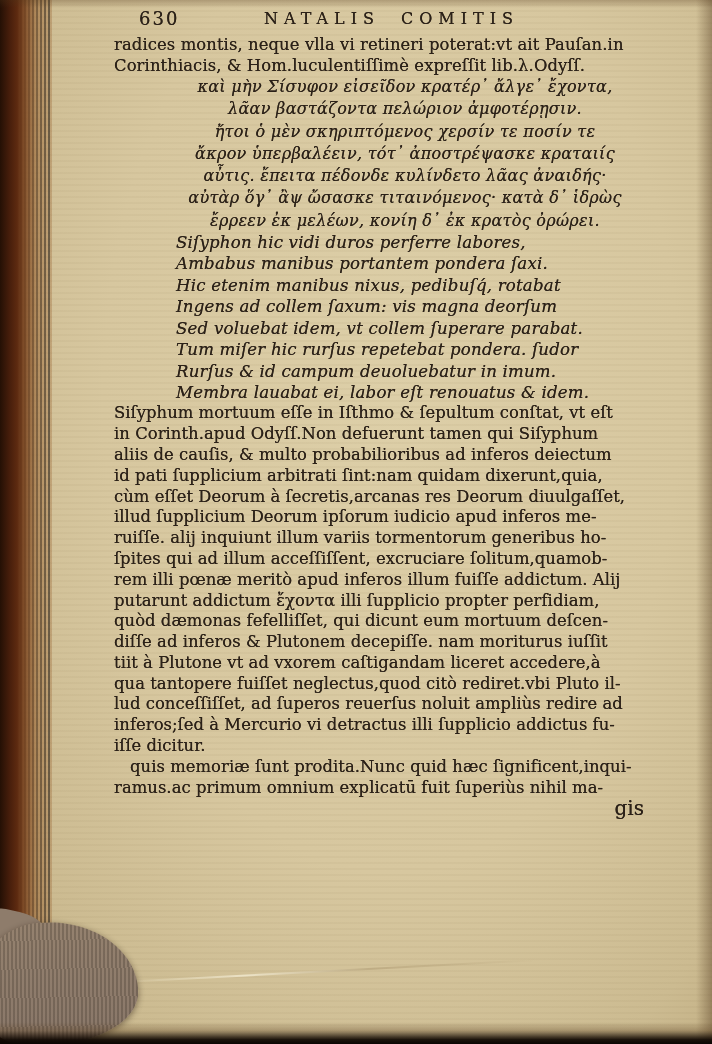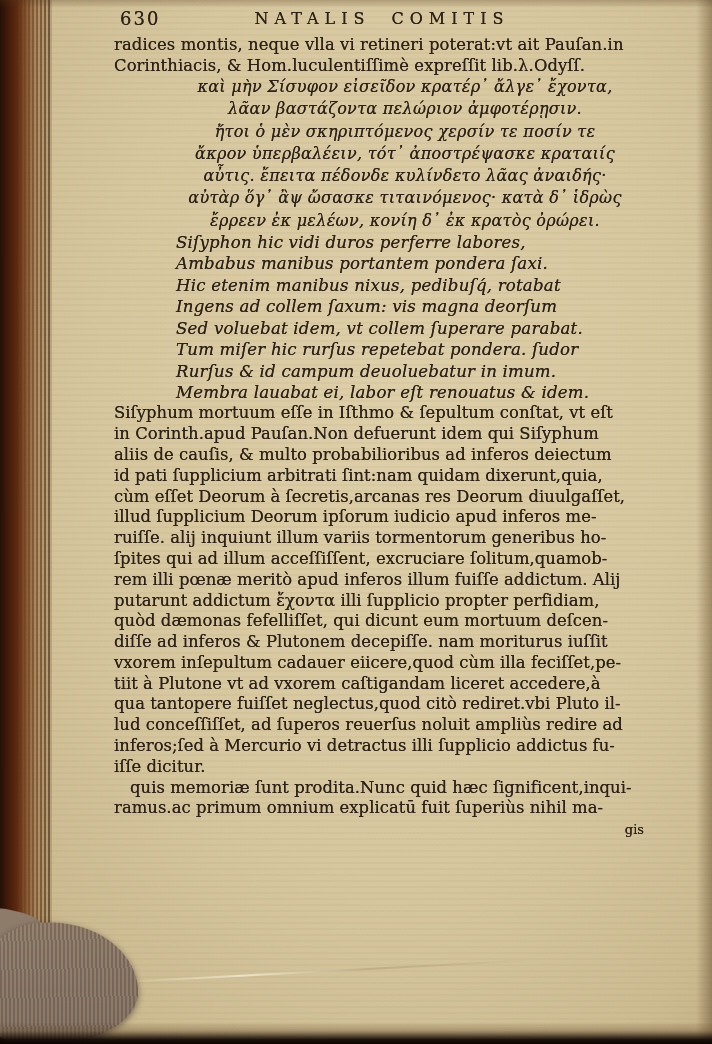--- a/index.html
+++ b/index.html
@@ -39,40 +39,40 @@
     transform:rotate(-2deg);
     box-shadow: 0 2px 6px rgba(30,18,8,0.45);
   }
   .bookmark-notch {
     position:absolute; left:-12px; bottom:96px; width:60px; height:36px;
     background:#8e7c6b; border-radius:30% 70% 60% 40%; transform:rotate(12deg);
   }
 
   .text { position:absolute; left:114px; top:8px; width:536px; }
 
-  .header { position:relative; height:24px; margin-bottom:2px; }
+  .header { position:relative; height:24px; margin-bottom:2px;margin-left:19px; }
   .pageno { position:absolute; left:6px; top:0; font-size:18px; letter-spacing:2px; }
   .running-title {
     position:absolute; left:0; right:0; top:1px; text-align:center;
     font-size:16px; letter-spacing:6px; word-spacing:10px; white-space:nowrap;
   }
 
   .line { white-space:nowrap; }
   .intro .line { font-size:16.4px; line-height:21px; letter-spacing:0.1px; }
 
   .greek { padding-left:46px; font-style:italic; }
   .greek .line { font-size:16px; line-height:22.3px; letter-spacing:0.3px;text-align:center; }
 
   .verse { padding-left:62px; font-style:italic; }
   .verse .line { font-size:16.6px; line-height:21.4px; letter-spacing:0.2px; }
 
   .prose .line { font-size:16.4px; line-height:20.8px; letter-spacing:0.05px; }
   .para2 .line:first-child { text-indent:16px; }
 
-  .catchword-line { text-align:right; padding-right:6px; font-size:13px; line-height:21px; }
+  .catchword-line { text-align:right; padding-right:6px; font-size:20px; line-height:21px; }
 
   
   .text { text-shadow: 0 0 0.5px rgba(43,33,24,0.85); }
 </style>
 </head>
 <body>
 
 <div class="scan">
   <div class="spine"></div>
   <div class="edge-top"></div>
@@ -106,32 +106,31 @@
       <div class="line">Hic etenim manibus nixus, pedibuſq́, rotabat</div>
       <div class="line">Ingens ad collem ſaxum: vis magna deorſum</div>
       <div class="line">Sed voluebat idem, vt collem ſuperare parabat.</div>
       <div class="line">Tum miſer hic rurſus repetebat pondera. ſudor</div>
       <div class="line">Rurſus &amp; id campum deuoluebatur in imum.</div>
       <div class="line">Membra lauabat ei, labor eſt renouatus &amp; idem.</div>
     </div>
 
     <div class="prose para1">
       <div class="line">Siſyphum mortuum eſſe in Iſthmo &amp; ſepultum conſtat, vt eſt</div>
-      <div class="line">in Corinth.apud Pauſan.Non defuerunt idem qui Siſyphum</div>
+      <div class="line">in Corinth.apud Odyſſ.Non defuerunt tamen qui Siſyphum</div>
       <div class="line">aliis de cauſis, &amp; multo probabilioribus ad inferos deiectum</div>
       <div class="line">id pati ſupplicium arbitrati ſint:nam quidam dixerunt,quia,</div>
       <div class="line">cùm eſſet Deorum à ſecretis,arcanas res Deorum diuulgaſſet,</div>
       <div class="line">illud ſupplicium Deorum ipſorum iudicio apud inferos me-</div>
       <div class="line">ruiſſe. alij inquiunt illum variis tormentorum generibus ho-</div>
       <div class="line">ſpites qui ad illum acceſſiſſent, excruciare ſolitum,quamob-</div>
       <div class="line">rem illi pœnæ meritò apud inferos illum fuiſſe addictum. Alij</div>
       <div class="line">putarunt addictum ἔχοντα illi ſupplicio propter perfidiam,</div>
       <div class="line">quòd dæmonas fefelliſſet, qui dicunt eum mortuum deſcen-</div>
       <div class="line">diſſe ad inferos &amp; Plutonem decepiſſe. nam moriturus iuſſit</div>
-      <div class="line">vxorem inſepultum cadauer eiicere,quod cùm illa feciſſet,pe-</div>
       <div class="line">tiit à Plutone vt ad vxorem caſtigandam liceret accedere,à</div>
       <div class="line">qua tantopere fuiſſet neglectus,quod citò rediret.vbi Pluto il-</div>
       <div class="line">lud conceſſiſſet, ad ſuperos reuerſus noluit ampliùs redire ad</div>
       <div class="line">inferos;ſed à Mercurio vi detractus illi ſupplicio addictus fu-</div>
       <div class="line">iſſe dicitur.</div>
     </div>
 
     <div class="prose para2">
       <div class="line">quis memoriæ ſunt prodita.Nunc quid hæc ſignificent,inqui-</div>
       <div class="line">ramus.ac primum omnium explicatū fuit ſuperiùs nihil ma-</div>

